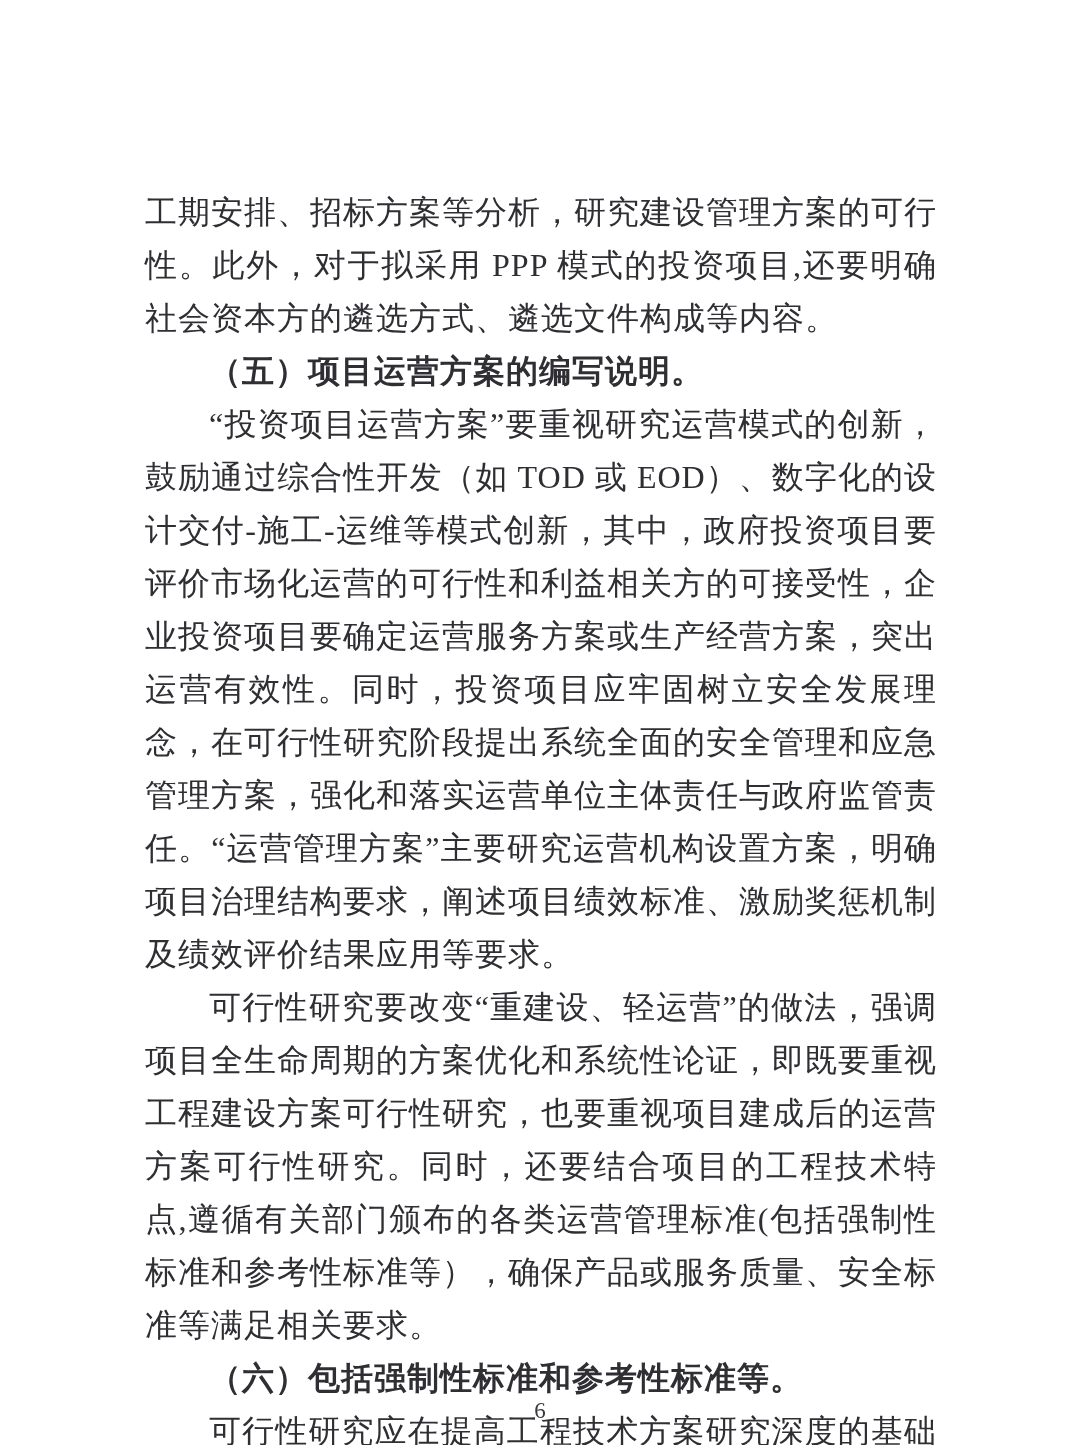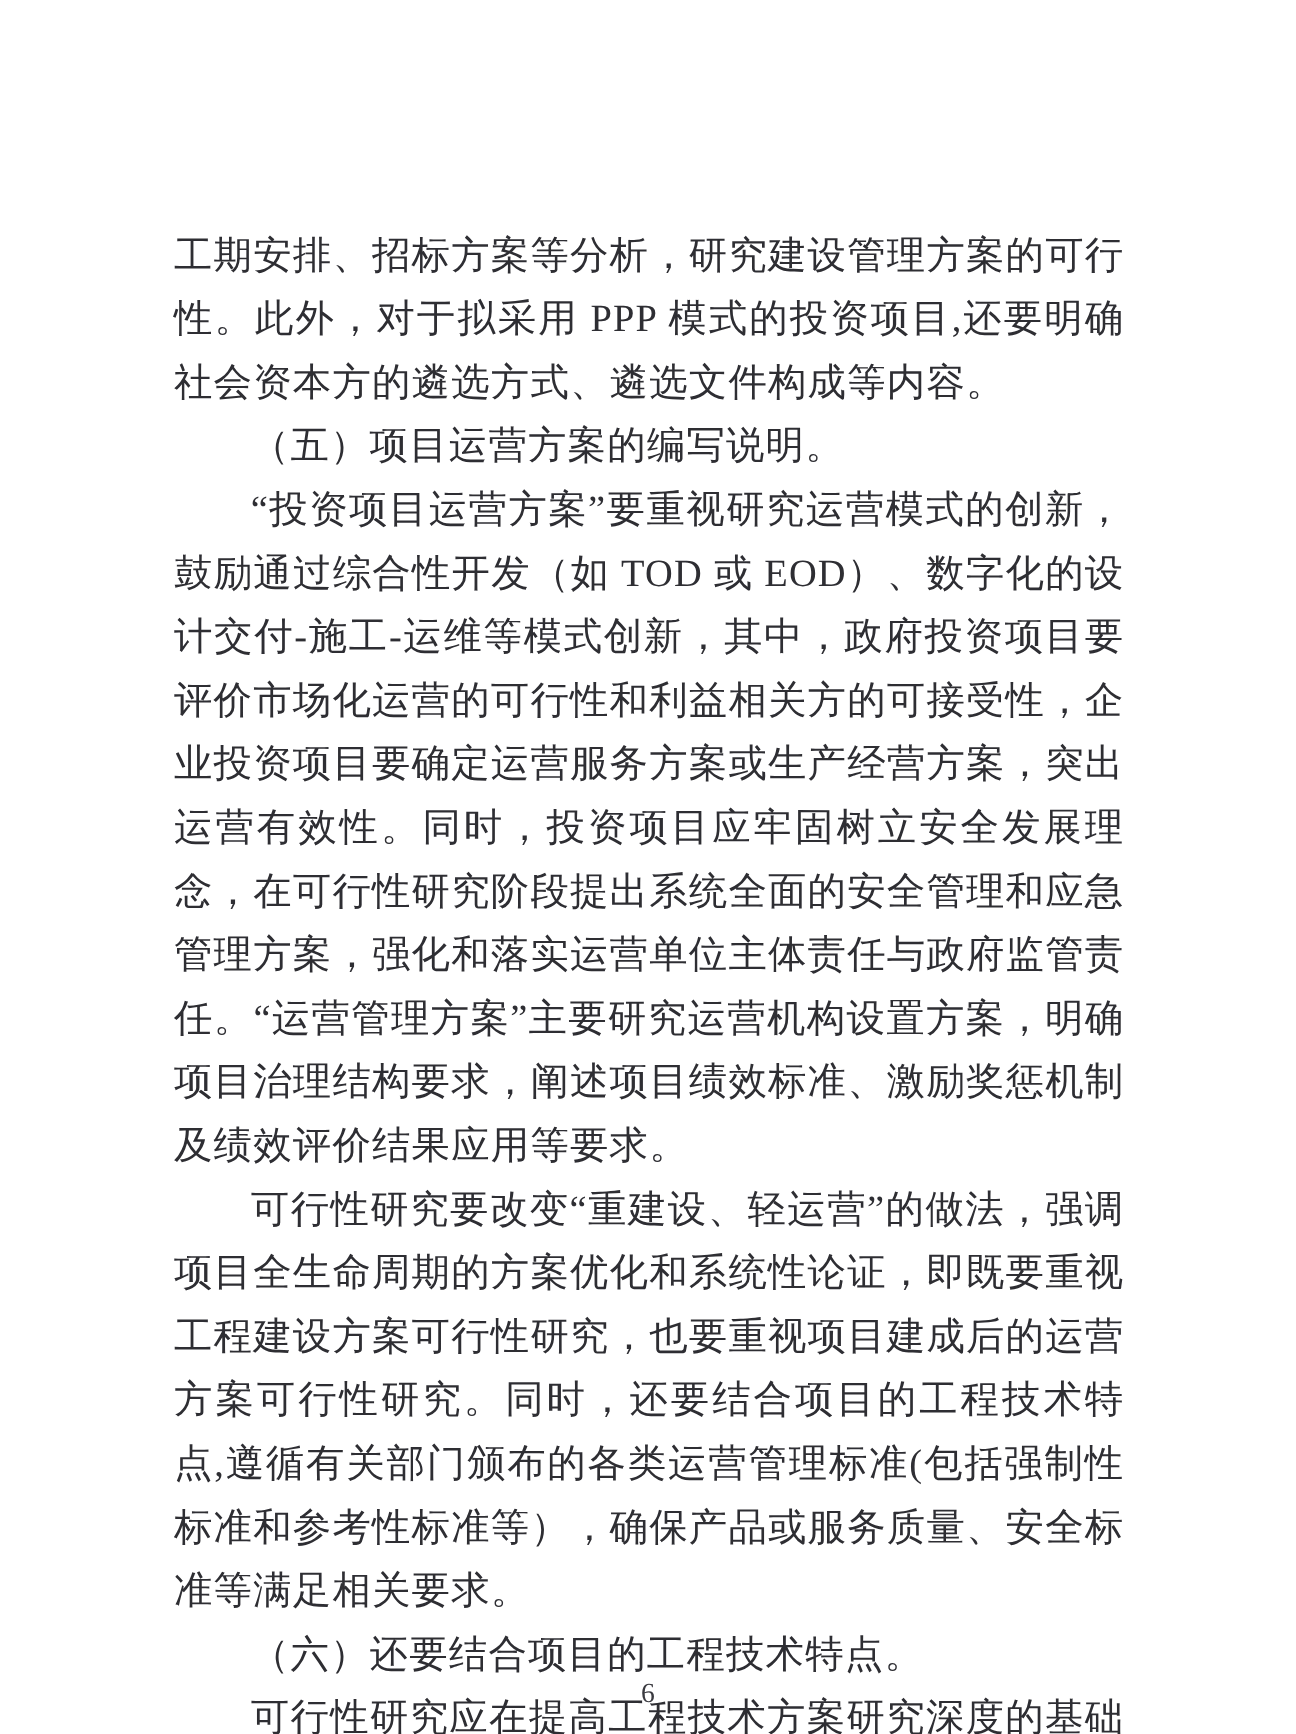--- a/index.html
+++ b/index.html
@@ -32,21 +32,21 @@
     font-weight: 400;
   }
   .text-block p.body,
   .text-block p.heading {
     text-indent: 2em;
   }
   .text-block p.cont {
     text-indent: 0;
   }
   .text-block p.heading {
-    font-weight: 400;
+    font-weight: 700;
     text-align: right;
   }
   .page-number {
     position: absolute;
     left: 0;
     right: 0;
     top: 1398px;
     text-align: center;
     font-size: 23px;
     color: #3a3a40;
@@ -54,17 +54,17 @@
 </style>
 </head>
 <body>
 
 <div class="page">
   <div class="text-block" id="doc-body">
       <p class="cont">工期安排、招标方案等分析，研究建设管理方案的可行性。此外，对于拟采用 PPP 模式的投资项目,还要明确社会资本方的遴选方式、遴选文件构成等内容。</p>
       <p class="heading">（五）项目运营方案的编写说明。</p>
       <p class="body">“投资项目运营方案”要重视研究运营模式的创新，鼓励通过综合性开发（如 TOD 或 EOD）、数字化的设计交付-施工-运维等模式创新，其中，政府投资项目要评价市场化运营的可行性和利益相关方的可接受性，企业投资项目要确定运营服务方案或生产经营方案，突出运营有效性。同时，投资项目应牢固树立安全发展理念，在可行性研究阶段提出系统全面的安全管理和应急管理方案，强化和落实运营单位主体责任与政府监管责任。“运营管理方案”主要研究运营机构设置方案，明确项目治理结构要求，阐述项目绩效标准、激励奖惩机制及绩效评价结果应用等要求。</p>
       <p class="body">可行性研究要改变“重建设、轻运营”的做法，强调项目全生命周期的方案优化和系统性论证，即既要重视工程建设方案可行性研究，也要重视项目建成后的运营方案可行性研究。同时，还要结合项目的工程技术特点,遵循有关部门颁布的各类运营管理标准(包括强制性标准和参考性标准等），确保产品或服务质量、安全标准等满足相关要求。</p>
-      <p class="heading">（六）还要结合项目的工程技术特点。</p>
+      <p class="heading">（六）包括强制性标准和参考性标准等。</p>
       <p class="body">可行性研究应在提高工程技术方案研究深度的基础上，提高建设投资估算的精度，为项目周期全过程投资控制提供依据。为了适</p>
     </div>
   <div class="page-number">6</div>
 </div>
 
 </body></html>

